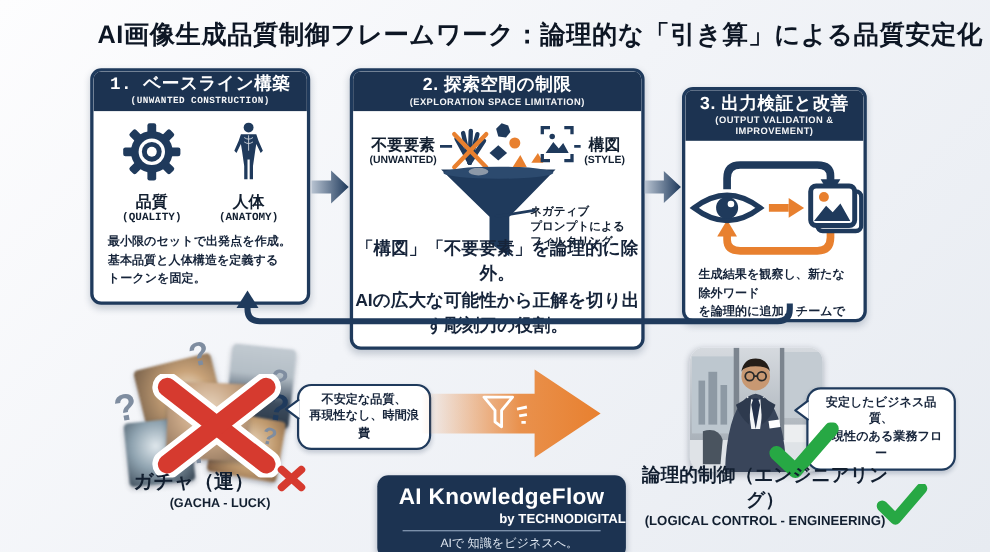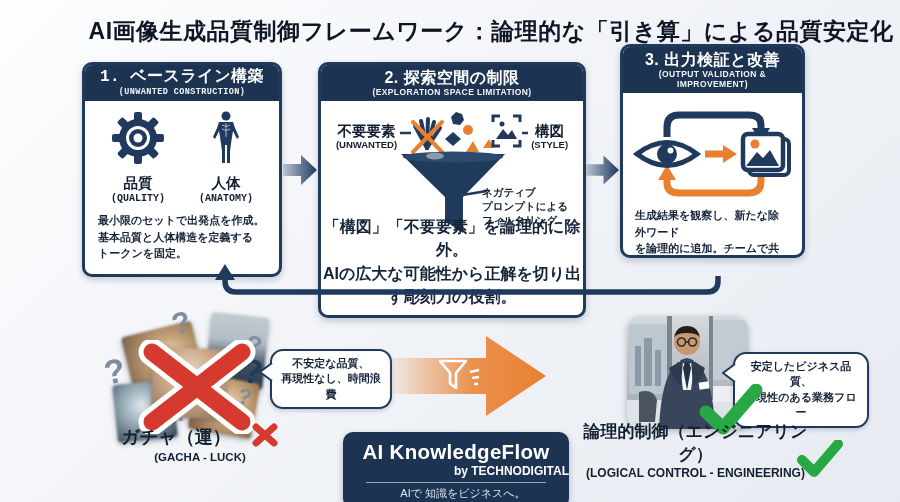--- a/index.html
+++ b/index.html
@@ -222,21 +222,21 @@
       <defs>
           <linearGradient id="ag2" x1="0" y1="0" x2="1" y2="0">
         <stop offset="0" stop-color="#b9c4d2"></stop>
             <stop offset="1" stop-color="#1f3a5c"></stop>
       </linearGradient>
         </defs>
       <polygon points="0,11 18,11 18,2 34,17 18,32 18,23 0,23" fill="url(#ag2)"></polygon>
     </svg>
   </span>
 
-  <div class="panel" style="left:620px;top:44px;width:185px;height:214px;">
+  <div class="panel" style="left:620px;top:79px;width:168px;height:214px;">
     <div class="panel-header">
       <div class="step-title">3. 出力検証と改善</div>
       <div class="step-sub">(OUTPUT VALIDATION &amp; IMPROVEMENT)</div>
     </div>
     <span>
       <svg class="p3-cycle" width="168" height="102" viewBox="0 0 168 102">
 
         <path d="M38,34 L38,24 Q38,12 50,12 L120,12 Q132,12 132,22 L132,26" fill="none" stroke="#1f3a5c" stroke-width="7"></path>
         <polygon points="123,25 141,25 132,40" fill="#1f3a5c"></polygon>
 

